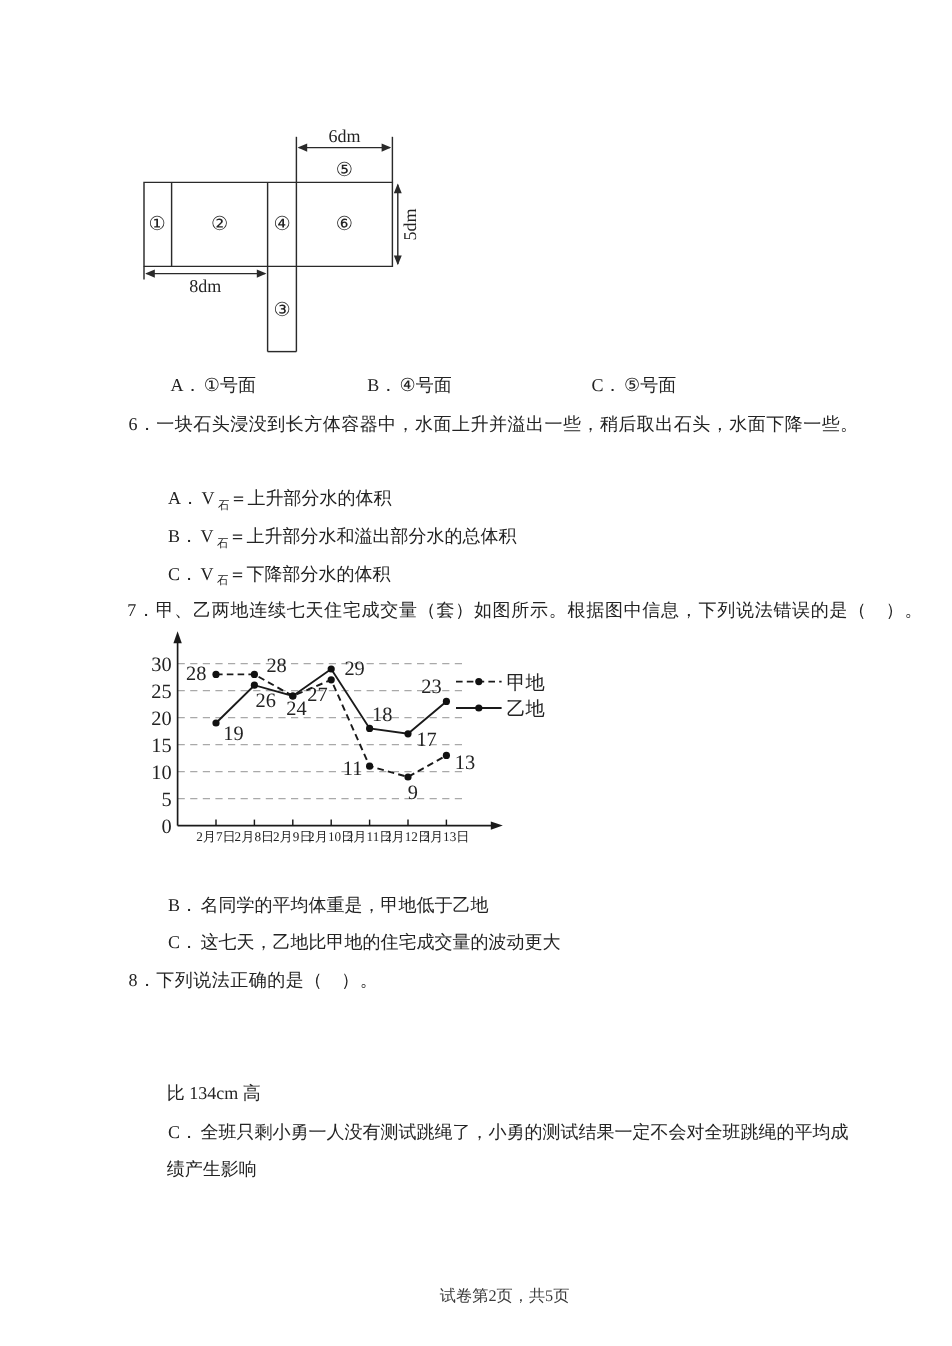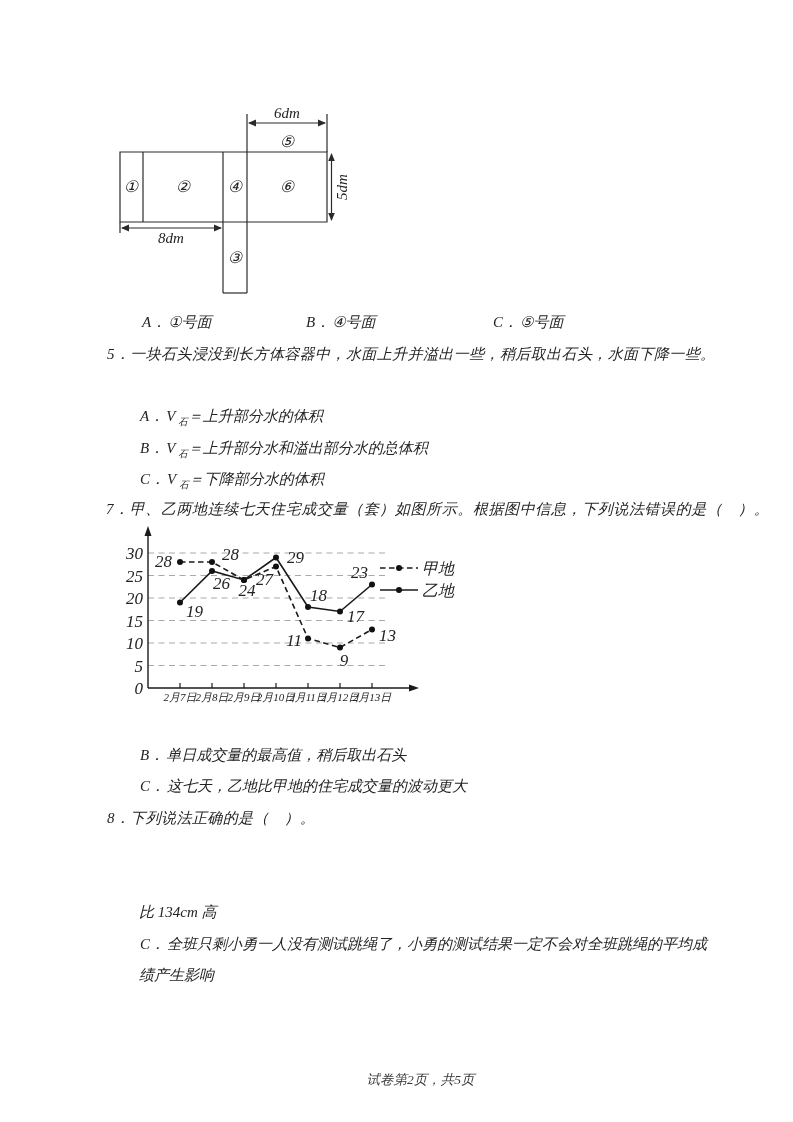--- a/index.html
+++ b/index.html
@@ -1,18 +1,18 @@
 <!DOCTYPE html>
 <html><head>
 <meta charset="utf-8">
 <style>
   html,body{margin:0;padding:0;background:#ffffff;}
   .page{
     position:relative;width:793px;height:1122px;background:#fff;overflow:hidden;
-    font-family:"Liberation Serif","DejaVu Serif",serif;color:#232323;font-style:italic;
+    font-family:"Liberation Serif","DejaVu Serif",serif;color:#232323;
   }
   .line{position:absolute;font-size:15px;line-height:17px;white-space:nowrap;text-align:center;}
   .stem{letter-spacing:0.4px;}
   .opt-label{margin-right:2px;}
   .vsub{font-size:9.5px;margin-left:3px;}
   .footer{position:absolute;left:0;right:0;text-align:center;font-size:13.5px;color:#3a3a3a;padding-left:48px;}
   svg{position:absolute;overflow:visible;}
   svg text{fill:#232323;font-family:"Liberation Serif","DejaVu Serif",serif;}
 </style>
 </head>
@@ -56,21 +56,21 @@
     <text x="235" y="192" text-anchor="middle" font-size="16">④</text>
     <text x="287" y="192" text-anchor="middle" font-size="16">⑥</text>
     <text x="287" y="147" text-anchor="middle" font-size="16">⑤</text>
     <text x="235" y="263" text-anchor="middle" font-size="16">③</text>
   </svg>
 
   <div class="line" style="top:314px;left:142px"><span class="opt-label">A．</span><span>①号面</span></div>
   <div class="line" style="top:314px;left:306px"><span class="opt-label">B．</span><span>④号面</span></div>
   <div class="line" style="top:314px;left:493px"><span class="opt-label">C．</span><span>⑤号面</span></div>
 
-  <div class="line stem" style="top:346px;left:107px">5．一块石头浸没到长方体容器中，水面上升并溢出一些，稍后取出石头，水面下降一些。</div>
+  <div class="line stem" style="top:346px;left:107px">6．一块石头浸没到长方体容器中，水面上升并溢出一些，稍后取出石头，水面下降一些。</div>
   <div class="line" style="top:440px;left:140px"><span class="opt-label">B．</span><span>V</span><sub class="vsub">石</sub><span>＝上升部分水和溢出部分水的总体积</span></div>
   <div class="line" style="top:408px;left:140px"><span class="opt-label">A．</span><span>V</span><sub class="vsub">石</sub><span>＝上升部分水的体积</span></div>
   <div class="line" style="top:471px;left:140px"><span class="opt-label">C．</span><span>V</span><sub class="vsub">石</sub><span>＝下降部分水的体积</span></div>
 
   <div class="line stem" style="top:501px;left:106px;letter-spacing:0.6px">7．甲、乙两地连续七天住宅成交量（套）如图所示。根据图中信息，下列说法错误的是（　）。</div>
 
   <svg id="chart-svg" style="left:120px;top:525px;width:360px;height:185px" viewBox="120 525 360 185">
       <line x1="148" y1="665.5" x2="385" y2="665.5" stroke="#a9a9a9" stroke-width="1" stroke-dasharray="6 4.5"></line>
       <line x1="148" y1="643" x2="385" y2="643" stroke="#a9a9a9" stroke-width="1" stroke-dasharray="6 4.5"></line>
       <line x1="148" y1="620.5" x2="385" y2="620.5" stroke="#a9a9a9" stroke-width="1" stroke-dasharray="6 4.5"></line>
@@ -132,21 +132,21 @@
       <circle cx="372" cy="584.5" r="3" fill="#111"></circle>
       <text x="368" y="577.5" text-anchor="end" font-size="17">23</text>
       <line x1="380" y1="568" x2="418" y2="568" stroke="#1a1a1a" stroke-width="1.6" stroke-dasharray="5.5 3.5"></line>
       <circle cx="399" cy="568" r="3" fill="#111"></circle>
       <text x="422" y="574" font-size="16">甲地</text>
       <line x1="380" y1="590" x2="418" y2="590" stroke="#1a1a1a" stroke-width="1.6" stroke-dasharray="none"></line>
       <circle cx="399" cy="590" r="3" fill="#111"></circle>
       <text x="422" y="596" font-size="16">乙地</text>
     </svg>
 
-  <div class="line" style="top:747px;left:140px"><span class="opt-label">B．</span><span>单日成交量的最高值，稍后取出石头</span></div>
+  <div class="line" style="top:747px;left:140px"><span class="opt-label">B．</span><span>名同学的平均体重是，甲地低于乙地</span></div>
   <div class="line" style="top:778px;left:140px"><span class="opt-label">C．</span><span>这七天，乙地比甲地的住宅成交量的波动更大</span></div>
 
   <div class="line stem" style="top:810px;left:107px">8．下列说法正确的是（　）。</div>
   <div class="line" style="top:904px;left:139px">比 134cm 高</div>
   <div class="line" style="top:936px;left:140px"><span class="opt-label">C．</span><span>全班只剩小勇一人没有测试跳绳了，小勇的测试结果一定不会对全班跳绳的平均成</span></div>
   <div class="line" style="top:967px;left:139px">绩产生影响</div>
 
   <div class="footer" style="top:1071px">试卷第2页，共5页</div>
 </div>
 

